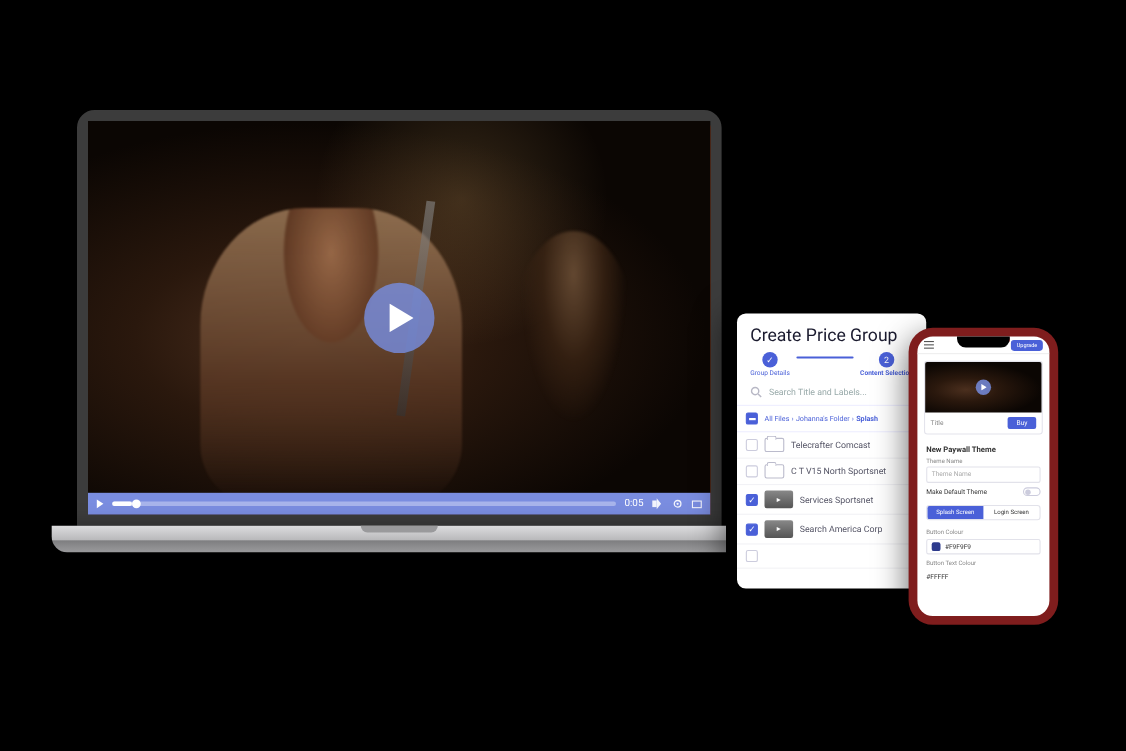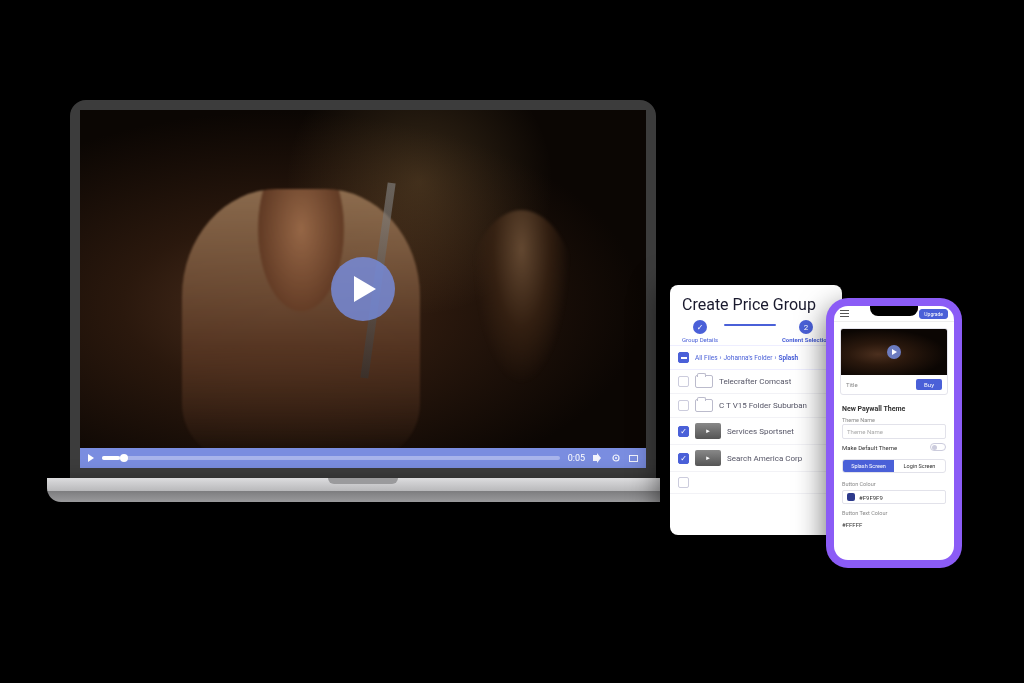--- a/index.html
+++ b/index.html
@@ -135,21 +135,21 @@
   .cb.minus::after{content:"";width:6px;height:2px;background:#fff;position:absolute;}
   .thumb{width:26px;height:16px;background:linear-gradient(#888,#555);border-radius:2px;display:flex;align-items:center;justify-content:center;color:#fff;font-size:7px;flex-shrink:0;}
   .folder{width:18px;height:13px;border:1px solid #bbc;border-radius:2px;position:relative;flex-shrink:0;}
   .folder::before{content:"";position:absolute;top:-3px;left:1px;width:7px;height:3px;border:1px solid #bbc;border-bottom:none;border-radius:2px 2px 0 0;background:#fff;}
   .row-label{color:#556;filter:blur(0.4px);white-space:nowrap;overflow:hidden;}
 
   
   .phone {
     position:absolute; left:826px; top:298px;
     width:136px; height:270px;
-    background:#8b5cf6; border-radius:22px; padding:8px;
+    background:#7f1d1d; border-radius:22px; padding:8px;
     box-shadow:0 10px 30px rgba(0,0,0,0.6);
     z-index:3;
   }
   .phone-notch{position:absolute;left:50%;top:8px;width:48px;height:10px;margin-left:-24px;background:#000;border-radius:0 0 8px 8px;z-index:4;}
   .phone-screen{width:100%;height:100%;background:#fff;border-radius:14px;overflow:hidden;font-size:6px;color:#333;display:flex;flex-direction:column;}
   .p-topbar{height:16px;display:flex;align-items:center;justify-content:space-between;padding:0 6px;border-bottom:1px solid #eee;}
   .p-topbar .left{display:flex;gap:3px;align-items:center;}
   .ham{width:9px;height:7px;display:flex;flex-direction:column;justify-content:space-between;}
   .ham span{height:1px;background:#555;}
   .p-topbar .right{display:flex;gap:3px;align-items:center;}
@@ -220,40 +220,47 @@
         <div class="step-dot step-active">✓</div>
         <div class="step-label">Group Details</div>
       </div>
       <div class="step-line"></div>
       <div class="step">
         <div class="step-dot step-active">2</div>
         <div class="step-label" style="font-weight:700;">Content Selection</div>
       </div>
     </div>
 
+    <div class="t-search">
+      <svg width="11" height="11" viewBox="0 0 11 11">
+        <circle cx="4.5" cy="4.5" r="3.3" fill="none" stroke="#8a8aa0" stroke-width="1.3"></circle>
+        <line x1="7.2" y1="7.2" x2="10" y2="10" stroke="#8a8aa0" stroke-width="1.3"></line>
+      </svg>
+      <span>Search Title and Labels...</span>
+    </div>
 
     <div class="t-bc">
       <span class="cb minus"></span>
       <span>All Files</span>
       <span>›</span>
       <span>Johanna's Folder</span>
       <span>›</span>
       <span style="font-weight:700;">Splash</span>
     </div>
 
     <div class="t-list">
       <div class="t-row">
         <span class="cb"></span>
         <span class="folder"></span>
         <span class="row-label">Telecrafter Comcast</span>
       </div>
       <div class="t-row">
         <span class="cb"></span>
         <span class="folder"></span>
-        <span class="row-label">C T V15 Folder Suburban</span>
+        <span class="row-label">C T V15 North Sportsnet</span>
       </div>
       <div class="t-row">
         <span class="cb on">✓</span>
         <span class="thumb">▸</span>
         <span class="row-label">Services Sportsnet</span>
       </div>
       <div class="t-row">
         <span class="cb on">✓</span>
         <span class="thumb">▸</span>
         <span class="row-label">Search America Corp</span>

